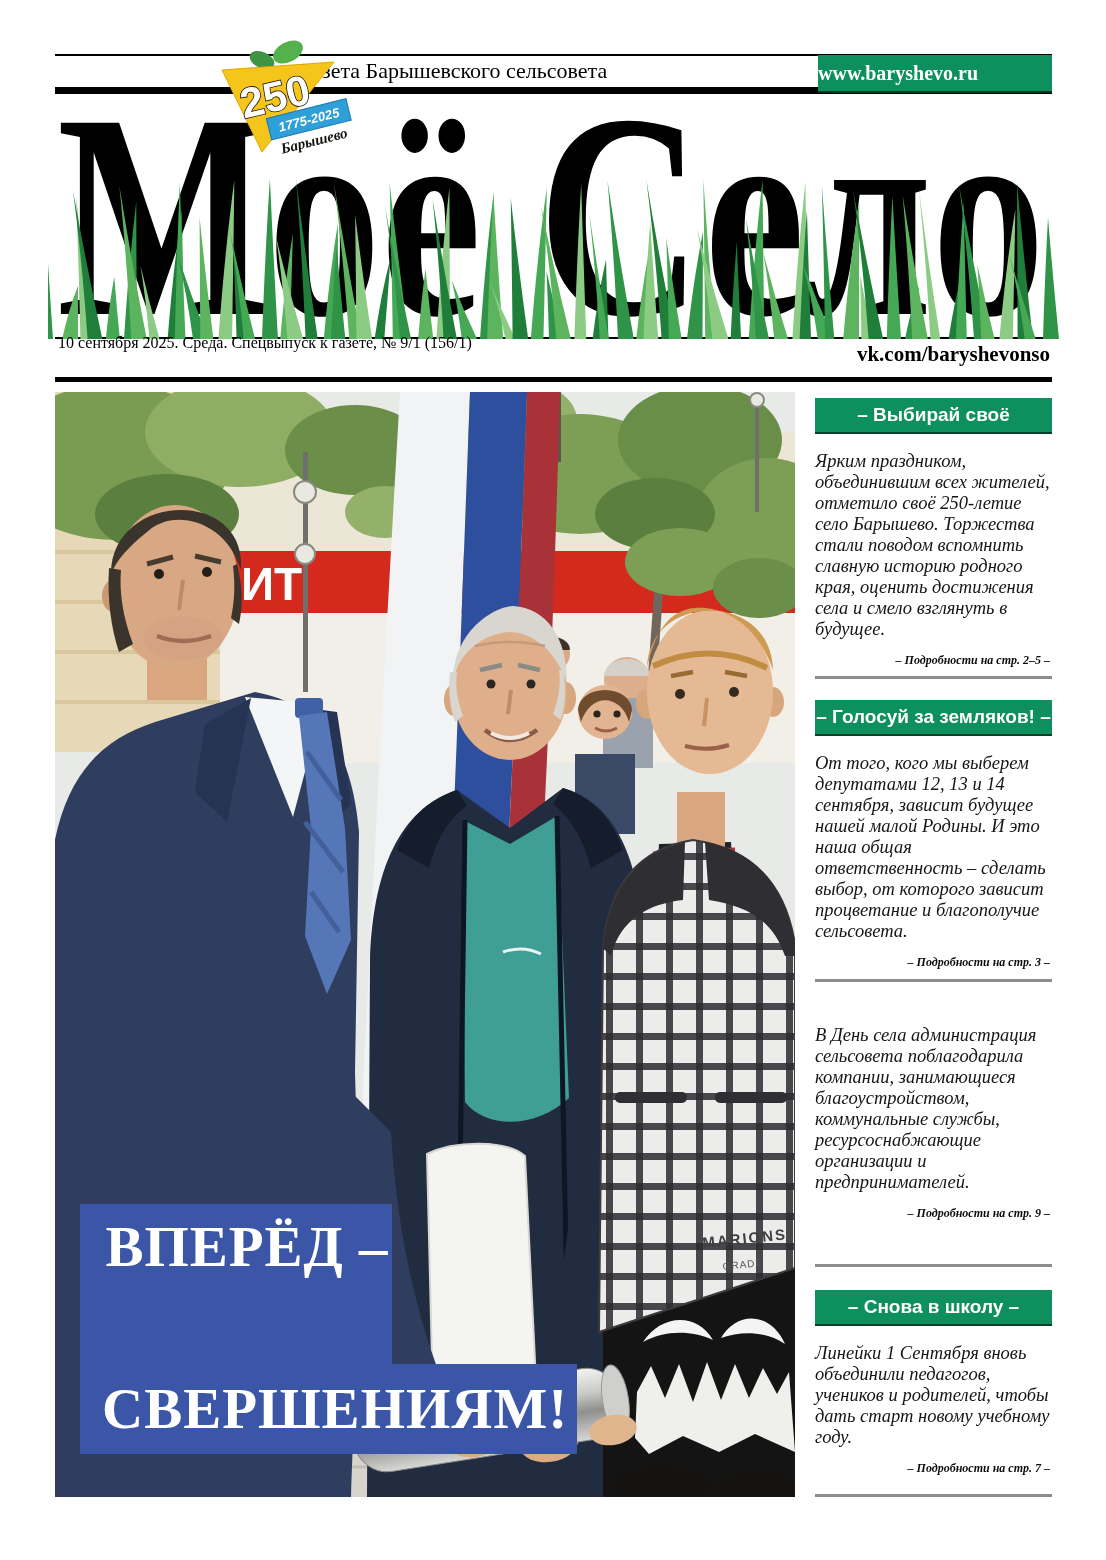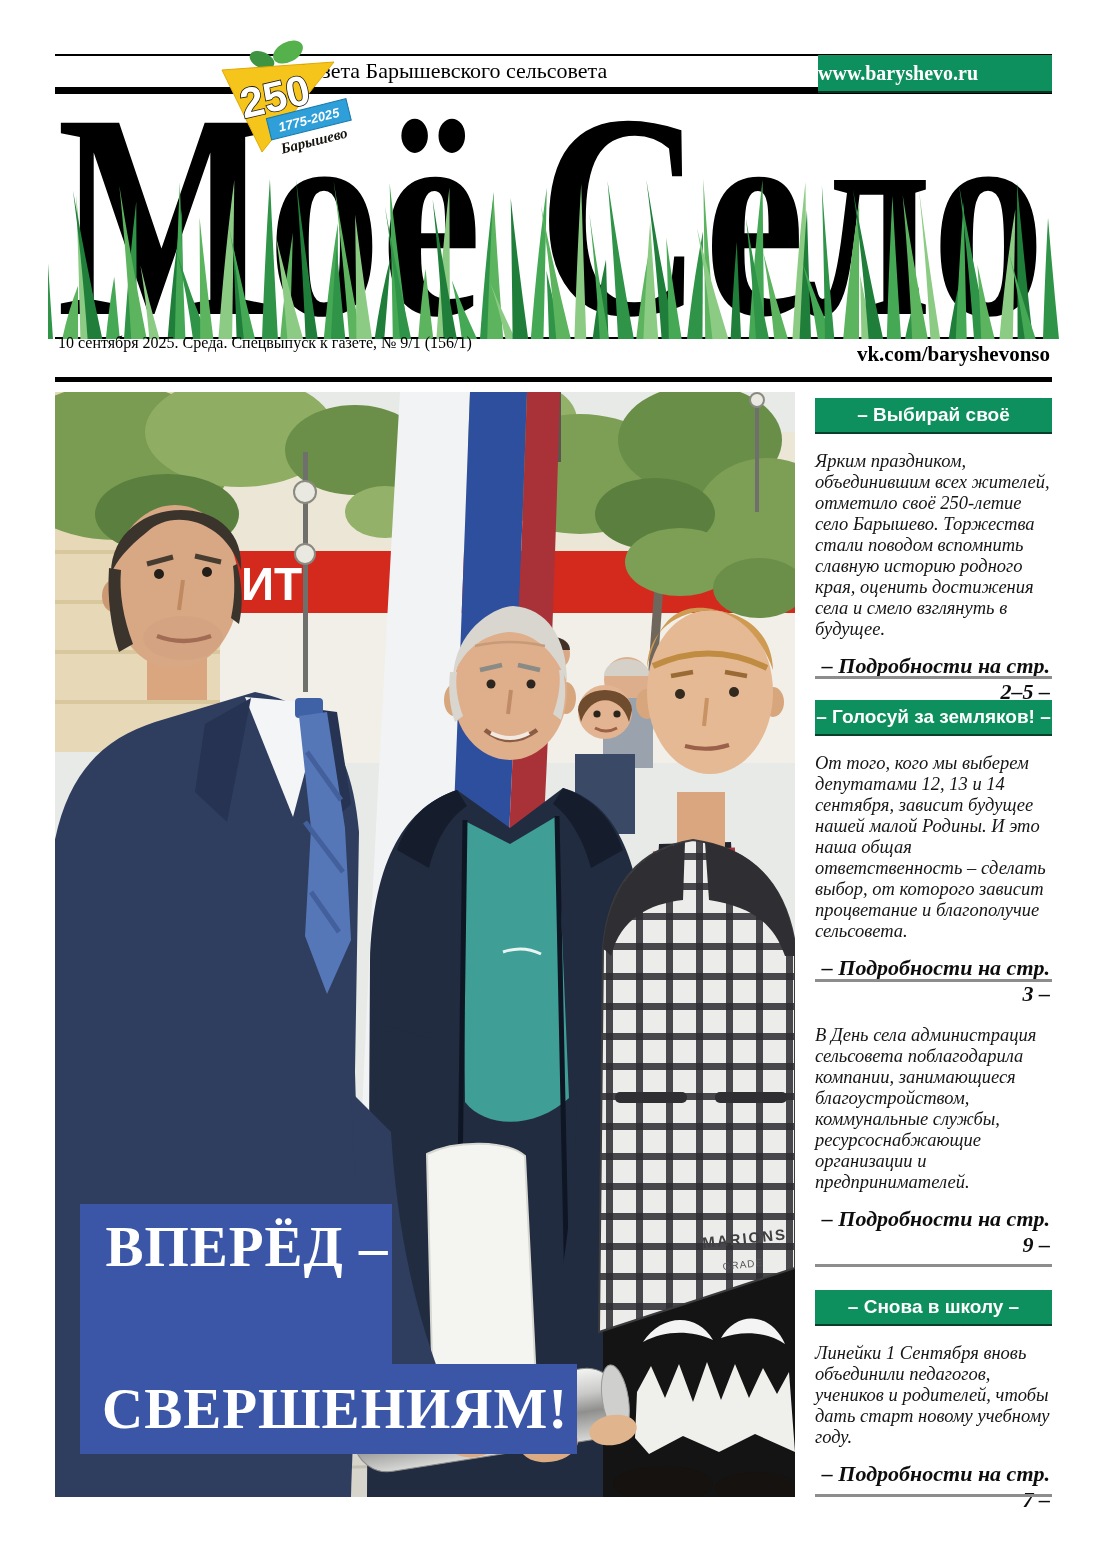--- a/index.html
+++ b/index.html
@@ -36,21 +36,21 @@
            font-family:"Liberation Serif","DejaVu Serif",serif;white-space:nowrap;}
 
   .section{position:absolute;left:815px;width:237px;}
   #section-0{top:398px;} #section-1{top:700px;} #section-2{top:1008px;} #section-3{top:1290px;}
   .sec-head{background:var(--c-green);color:#fff;text-align:center;
             font-family:"Liberation Sans","DejaVu Sans",sans-serif;
             font-weight:bold;font-size:19px;line-height:34px;height:34px;
             border-bottom:2px solid #06402a;box-sizing:content-box;}
   .sec-body{margin-top:17px;font-style:italic;font-size:18.5px;line-height:21px;color:#151515;
             font-weight:500;}
-  .sec-foot{margin-top:13px;text-align:right;font-style:italic;font-weight:bold;font-size:22px;
+  .sec-foot{margin-top:13px;text-align:right;font-style:italic;font-weight:bold;font-size:12px;
             color:#0d0d0d;padding-right:2px;}
   .divider{position:absolute;left:815px;width:237px;height:3px;background:#8d8d8d;}
   #divider-0{top:676px;} #divider-1{top:979px;} #divider-2{top:1264px;} #divider-3{top:1494px;}
 </style>
 </head>
 <body>
 
 <div class="page">
 
   <div class="rule" id="rule-top-thin"></div>

